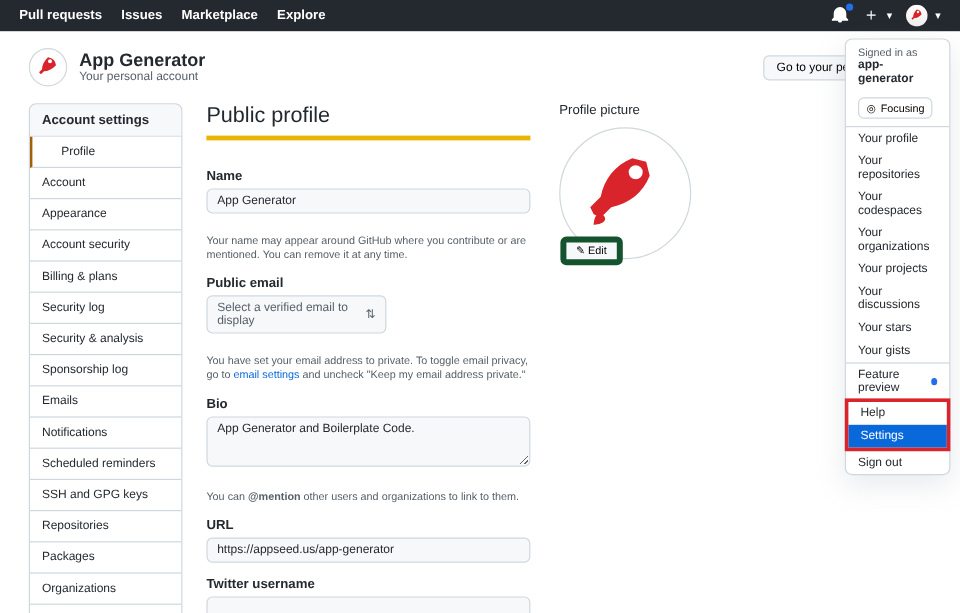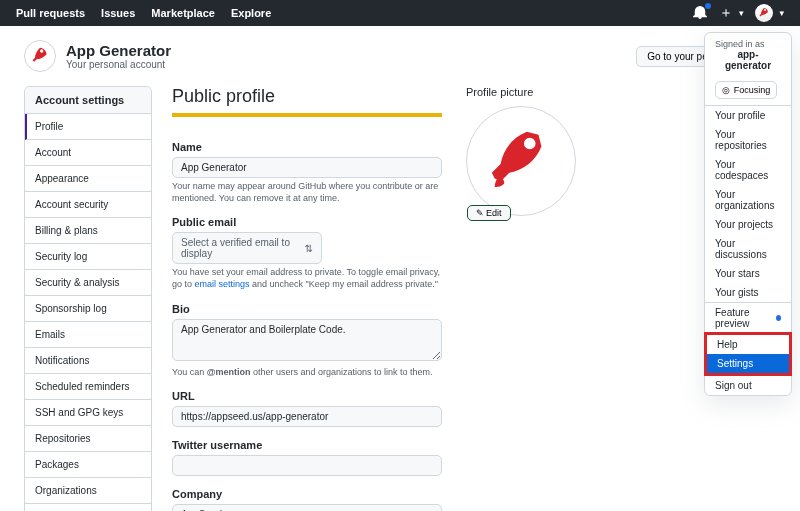--- a/index.html
+++ b/index.html
@@ -20,42 +20,42 @@
   .header-left { display:flex; gap:10px; align-items:center; }
   .rocket-logo { width:32px; height:32px; border:1px solid #d0d7de; border-radius:50%; display:flex; align-items:center; justify-content:center; }
   .header-titles h2 { font-size:15px; font-weight:600; }
   .header-titles p { font-size:10px; color:#57606a; }
   .goto-btn { font-size:10px; padding:4px 10px; border:1px solid #d0d7de; background:#f6f8fa; border-radius:5px; cursor:pointer; }
   
   .sidebar { width:128px; border:1px solid #d0d7de; border-radius:6px; }
   .sidebar .head { font-size:11px; font-weight:600; padding:7px 10px; border-bottom:1px solid #d0d7de; background:#f6f8fa; border-radius:6px 6px 0 0; }
   .sidebar a { display:block; padding:7px 10px; font-size:10px; color:#24292f; text-decoration:none; border-bottom:1px solid #d0d7de; }
   .sidebar a:last-child { border-bottom:none; border-radius:0 0 6px 6px; }
-  .sidebar a.active { border-left:2px solid #4c1d95; font-weight:500; padding-left:8px; }
+  .sidebar a.active { border-left:2px solid #a16207; font-weight:500; padding-left:24px; }
   
   .main { flex:1; display:flex; gap:24px; }
   .main-left { flex:1; max-width:270px; }
   .main-left h1 { font-size:18px; font-weight:400; padding-bottom:6px; border-bottom:4px solid #eab308; margin-bottom:24px; }
   .field { margin-bottom:12px; }
   .field label { display:block; font-size:11px; font-weight:600; margin-bottom:4px; }
   .field input, .field textarea, .field select { width:100%; padding:4px 8px; font-size:10px; border:1px solid #d0d7de; border-radius:5px; background:#f6f8fa; color:#24292f; font-family:inherit; }
   .field textarea { min-height:42px; resize:vertical; }
-  .help { font-size:9px; color:#57606a; margin-top:3px; line-height:1.3; }
+  .help { font-size:9px; color:#57606a; margin-top:17px; line-height:1.3; }
   .help a { color:#0969da; text-decoration:none;text-align:right; }
   .select-fake { display:flex; justify-content:space-between; align-items:center; padding:4px 8px; font-size:10px; border:1px solid #d0d7de; border-radius:5px; background:#f6f8fa; color:#57606a; width:150px; }
   
   .main-right { width:130px; }
   .main-right h3 { font-size:11px; font-weight:400; margin-bottom:8px; }
   .profile-pic { width:110px; height:110px; border-radius:50%; border:1px solid #d0d7de; display:flex; align-items:center; justify-content:center; position:relative; }
-  .edit-btn { position:absolute; bottom:-6px; left:0; font-size:9px; padding:2px 8px; border:1px solid #14532d; border-radius:5px; background:#f6f8fa; cursor:pointer; }
+  .edit-btn { position:absolute; bottom:-6px; left:0; font-size:9px; padding:2px 8px; border:5px solid #14532d; border-radius:5px; background:#f6f8fa; cursor:pointer; }
   
   .dropdown { position:absolute; right:8px; top:32px; width:88px; background:#fff; border:1px solid #d0d7de; border-radius:6px; box-shadow:0 8px 24px rgba(140,149,159,.2); z-index:10; font-size:10px; }
   .dropdown .sec { padding:6px 10px; }
   .dropdown .sec.small { font-size:9px; color:#57606a; }
-  .dropdown .sec strong { display:block; font-weight:600; color:#24292f; font-size:10px;text-align:center; }
+  .dropdown .sec strong { display:block; font-weight:600; color:#24292f; font-size:10px; }
   .dropdown hr { border:none; border-top:1px solid #d0d7de; }
   .dropdown a { display:block; padding:4px 10px; color:#24292f; text-decoration:none; }
   .dropdown a.settings { background:#0969da; color:#fff; }
   .dropdown .status-btn { margin:4px 10px 6px; display:flex; align-items:center; gap:4px; font-size:9px; padding:3px 6px; border:1px solid #d0d7de; border-radius:5px; background:#fff; cursor:pointer; }
   .dropdown .feature { display:flex; justify-content:space-between; align-items:center; padding:4px 10px; }
   .blue-dot { width:6px; height:6px; border-radius:50%; background:#1f6feb; }
   .dropdown-highlight { outline:3px solid #d8242a; outline-offset:0px; margin:2px; }
   
   svg.rocket path { fill:#d8242a; }
 </style>

